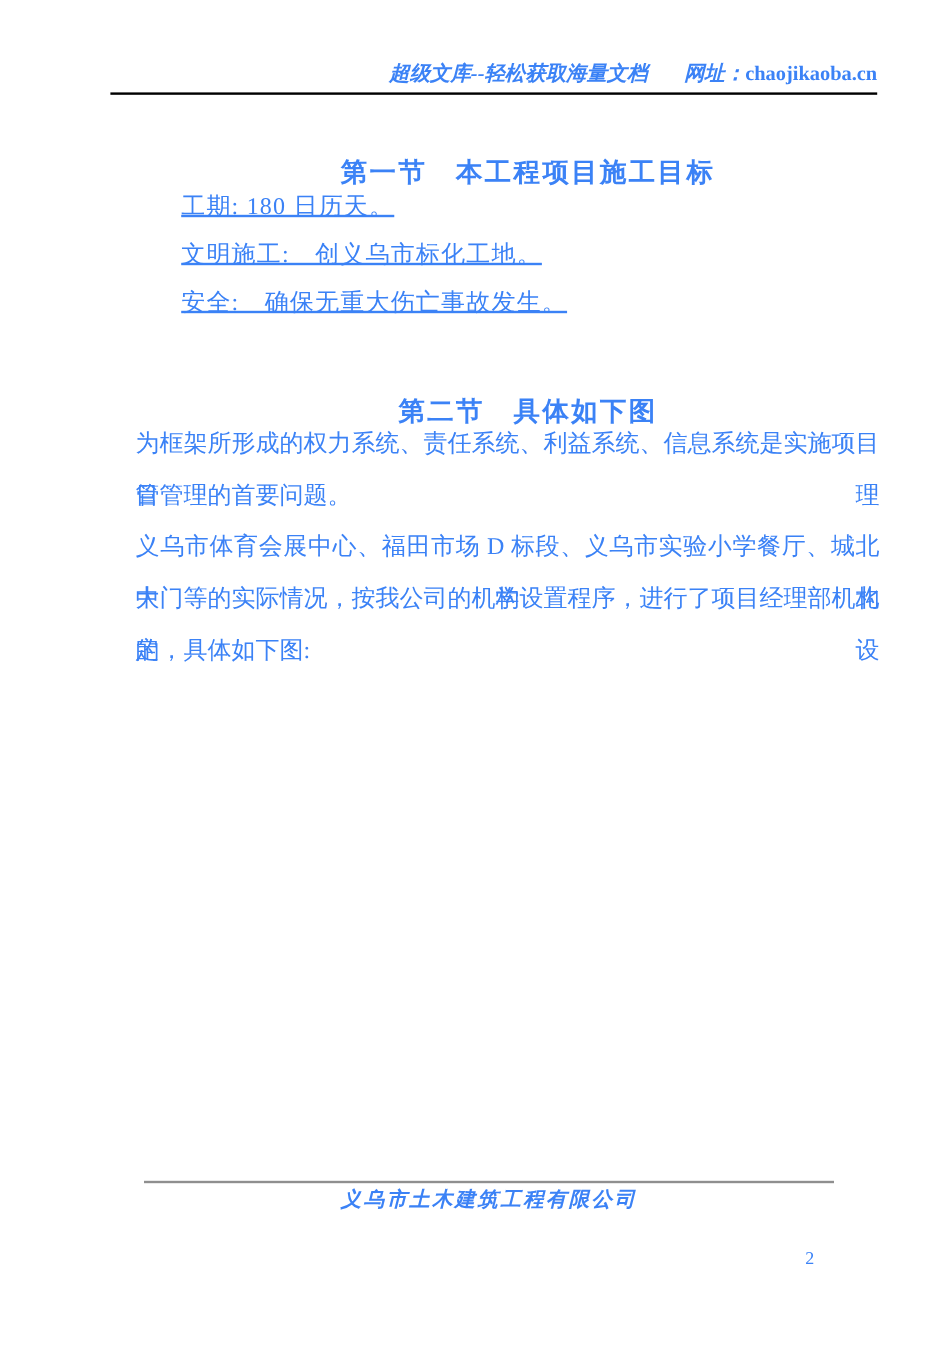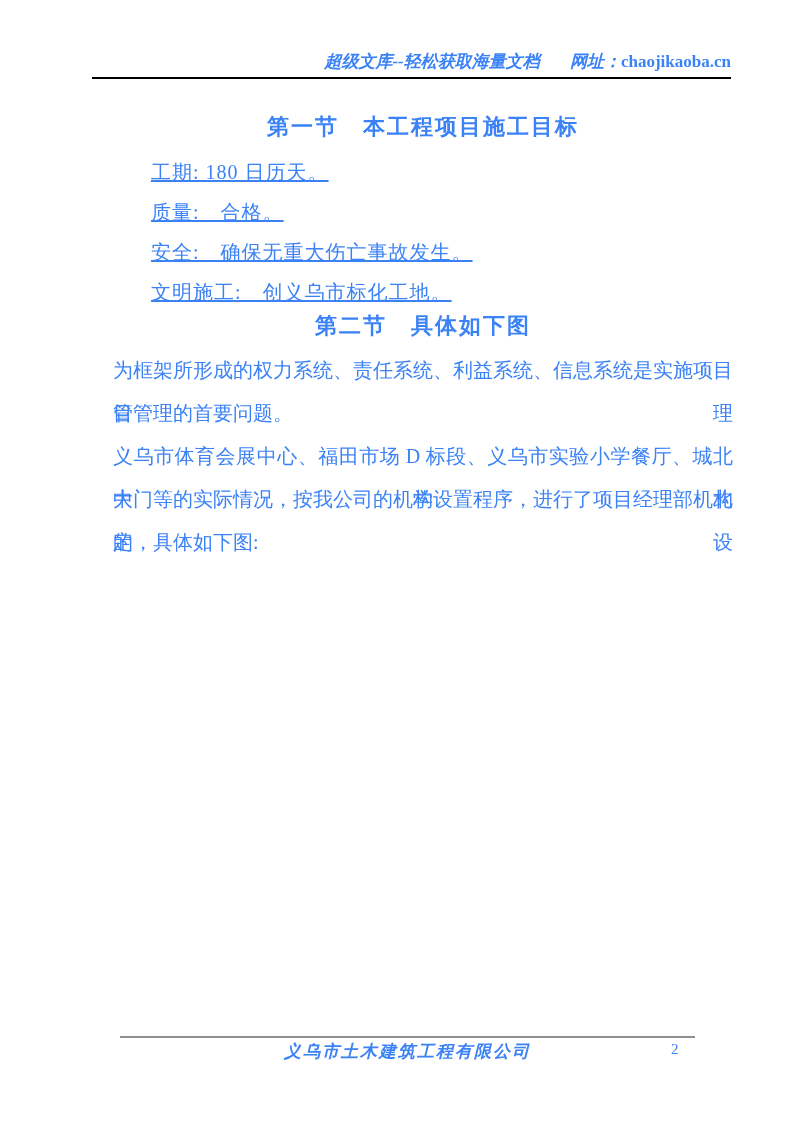--- a/index.html
+++ b/index.html
@@ -27,21 +27,21 @@
     line-height: 23px;
   }
   .brush { font-weight: bold; font-style: italic; }
   .url-label { margin-left: 26px; }
   .url { font-weight: bold; font-style: normal; font-family: "Liberation Serif", serif; }
   
   .title {
     position: absolute;
     left: 113px;
     width: 620px;
-    margin: 0;
+    margin: 17px;
     text-align: center;
     font-weight: bold;
     font-size: 22px;
     line-height: 30px;
     letter-spacing: 2px;
   }
   .t1 { top: 112px; }
   .t2 { top: 311px; }
   
   .goals {
@@ -72,21 +72,21 @@
     line-height: 43px;
     text-align: justify;
     text-align-last: justify;
   }
   .tline.last { text-align: right; text-align-last: left; }
   .tline.first { padding-left: 40px; }
   
   .footer {
     position: absolute;
     left: 120px;
-    top: 1036px;
+    top: 984px;
     width: 575px;
     border-top: 2px solid #8f8f8f;
     padding-top: 3px;
     text-align: center;
     font-size: 17px;
     line-height: 21px;
     font-weight: bold;
     font-style: italic;
     letter-spacing: 2px;
   }
@@ -107,23 +107,22 @@
 
   <div class="header" style="border-bottom-color: rgb(0, 0, 0);">
     <span class="brush">超级文库--轻松获取海量文档</span>
     <span class="brush url-label">网址：</span><span class="url">chaojikaoba.cn</span>
   </div>
 
   <h1 class="title t1">第一节　本工程项目施工目标</h1>
 
   <div class="goals" id="goals">
       <div class="goal">工期: 180 日历天。</div>
-      <div class="goal">质量:　合格。</div>
+      <div class="goal">文明施工:　创义乌市标化工地。</div>
       <div class="goal">安全:　确保无重大伤亡事故发生。</div>
-      <div class="goal">文明施工:　创义乌市标化工地。</div>
     </div>
 
   <h2 class="title t2">第二节　具体如下图</h2>
 
   <div class="paras" id="paras">
       <div class="tline">为框架所形成的权力系统、责任系统、利益系统、信息系统是实施项目管理</div>
       <div class="tline last">目管理的首要问题。</div>
       <div class="tline">义乌市体育会展中心、福田市场 D 标段、义乌市实验小学餐厅、城北中学北</div>
       <div class="tline">大门等的实际情况，按我公司的机构设置程序，进行了项目经理部机构的设</div>
       <div class="tline last">定，具体如下图:</div>

